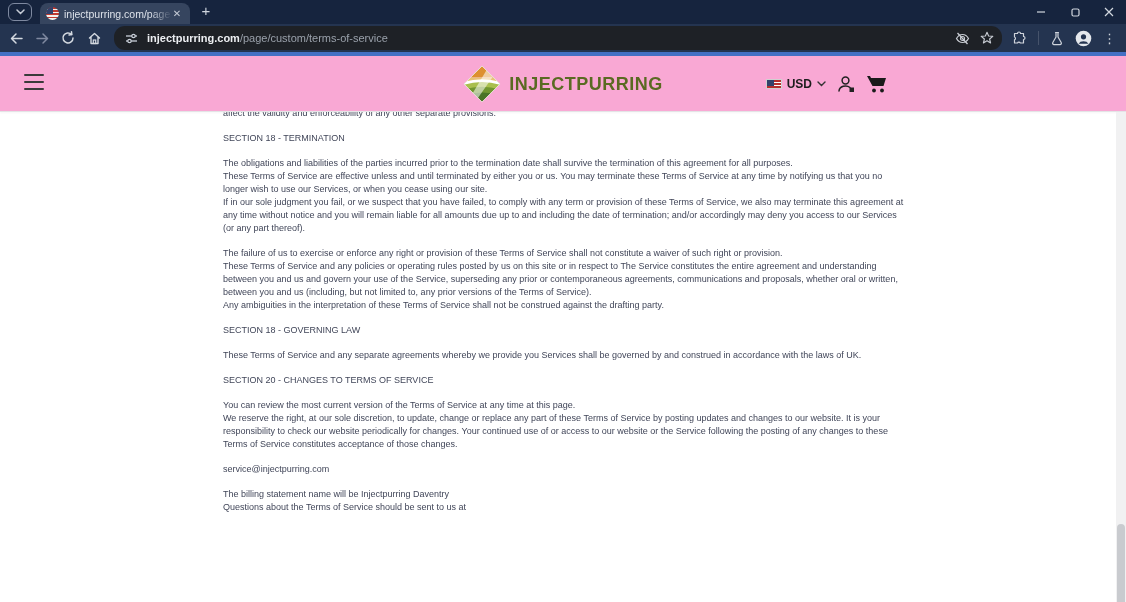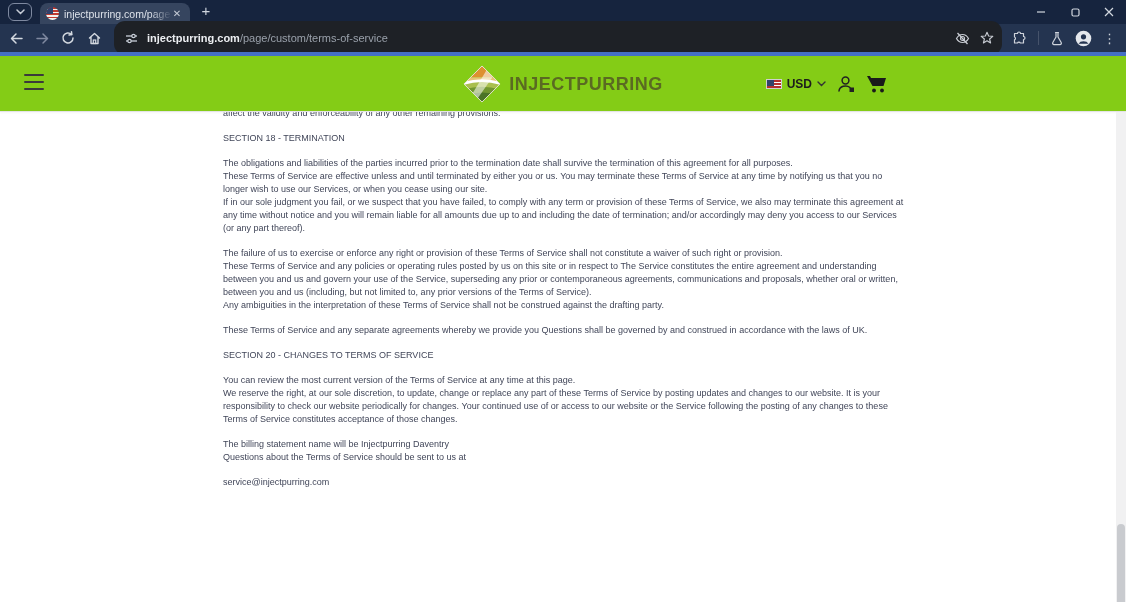--- a/index.html
+++ b/index.html
@@ -16,37 +16,37 @@
   .favicon { width:13px; height:13px; border-radius:50%; flex:0 0 13px; position:relative; overflow:hidden; background:repeating-linear-gradient(180deg,#c0392f 0 1.6px,#f5f2ee 1.6px 3.2px); }
   .favicon::after { content:""; position:absolute; left:0; top:0; width:6.5px; height:6.5px; background:#32426b; }
   .tab-close { width:14px; height:14px; color:#c6ccd6; font-size:10px; line-height:14px; text-align:center; border-radius:50%; cursor:pointer; }
   .newtab { width:20px; height:20px; margin:0 0 2px 6px; color:#cfd5de; font-size:15px; line-height:19px; text-align:center; border-radius:50%; cursor:pointer; align-self:center; }
   .win-controls { position:absolute; right:0; top:0; height:24px; display:flex; }
   .win-btn { width:34px; height:24px; display:flex; align-items:center; justify-content:center; color:#d2d7df; font-size:11px; cursor:pointer; }
 
   .toolbar { position:absolute; top:24px; left:0; right:0; height:28px; background:#243450; display:flex; align-items:center; }
   .nav-btn { width:24px; height:24px; margin-left:2px; display:flex; align-items:center; justify-content:center; border-radius:50%; cursor:pointer; }
   .nav-btn:first-child { margin-left:4px; }
-  .addressbar { flex:1; height:34px; margin:0 10px 0 8px; background:#1e2126; border-radius:11px; display:flex; align-items:center; padding:0 8px; min-width:0; cursor:text; }
+  .addressbar { flex:1; height:24px; margin:0 10px 0 8px; background:#1e2126; border-radius:11px; display:flex; align-items:center; padding:0 8px; min-width:0; cursor:text; }
   .site-info { width:18px; height:18px; border-radius:50%; display:flex; align-items:center; justify-content:center; margin-right:7px; cursor:pointer; }
   .url { font-size:11px; white-space:nowrap; overflow:hidden; flex:1; }
   .url .host { color:#eceef1; font-weight:bold; }
   .url .path { color:#9aa1ab; }
   .addr-icons { display:flex; align-items:center; gap:10px; margin-left:8px; }
   .chrome-right { display:flex; align-items:center; gap:11px; margin-right:10px; }
   .vsep { width:1px; height:14px; background:#46536b; }
   .dots { color:#cfd4dc; font-size:13px; letter-spacing:0; cursor:pointer; line-height:1; }
   .accent-line { position:absolute; top:52px; left:0; right:0; height:4px; background:#4470c4; }
 
   
   .page { position:absolute; top:56px; left:0; right:0; bottom:0; background:#fff; overflow:hidden; }
   .doc { position:absolute; top:51px; left:223px; width:681px; color:#414659; font-size:9px; line-height:13px; z-index:1; }
   .doc p { margin:0 0 12px; }
 
-  .site-header { position:absolute; top:0; left:0; right:0; height:56px; background:#84cc16; border-bottom:1px solid #e4e4e6; box-shadow:0 1px 2px rgba(0,0,0,0.04); z-index:5; display:flex; align-items:center; }
+  .site-header { position:absolute; top:0; left:0; right:0; height:56px; background:#f9a8d4; border-bottom:1px solid #e4e4e6; box-shadow:0 1px 2px rgba(0,0,0,0.04); z-index:5; display:flex; align-items:center; }
   .hamburger { position:absolute; left:24px; top:18px; width:20px; height:16px; display:flex; flex-direction:column; justify-content:space-between; cursor:pointer; }
   .hamburger span { display:block; height:1.8px; background:#3a3a3a; border-radius:1px; }
   .brand { position:absolute; left:0; right:0; top:0; height:56px; display:flex; align-items:center; justify-content:center; gap:8px; cursor:pointer; }
   .brand-name { font-size:18px; font-weight:bold; color:#5a6a22; letter-spacing:0.5px; }
   .header-right { position:absolute; right:238px; top:0; height:56px; display:flex; align-items:center; gap:10px; }
   .currency { display:flex; align-items:center; gap:5px; cursor:pointer; }
   .flag { width:16px; height:10px; position:relative; overflow:hidden; background:repeating-linear-gradient(180deg,#b5302f 0 1.5px,#fff 1.5px 3px); border:0.5px solid #d0d0d0; }
   .flag::after { content:""; position:absolute; left:0; top:0; width:7px; height:5.5px; background:#32426b; }
   .currency-code { font-size:12px; color:#1c1c1c; font-weight:bold; }
   .icon-btn { cursor:pointer; display:flex; align-items:center; }
@@ -162,29 +162,30 @@
           </svg>
       </span>
       <span class="dots">⋮</span>
     </div>
   </div>
   <div class="accent-line"></div>
 
   <div class="page">
 
     <div class="doc" id="doc">
-        <p>affect the validity and enforceability of any other remaining provisions.</p>
+        <p>affect the validity and enforceability of any other separate provisions.</p>
         <p>SECTION 18 - TERMINATION</p>
         <p>The obligations and liabilities of the parties incurred prior to the termination date shall survive the termination of this agreement for all purposes.<br>These Terms of Service are effective unless and until terminated by either you or us. You may terminate these Terms of Service at any time by notifying us that you no longer wish to use our Services, or when you cease using our site.<br>If in our sole judgment you fail, or we suspect that you have failed, to comply with any term or provision of these Terms of Service, we also may terminate this agreement at any time without notice and you will remain liable for all amounts due up to and including the date of termination; and/or accordingly may deny you access to our Services (or any part thereof).</p>
         <p>The failure of us to exercise or enforce any right or provision of these Terms of Service shall not constitute a waiver of such right or provision.<br>These Terms of Service and any policies or operating rules posted by us on this site or in respect to The Service constitutes the entire agreement and understanding between you and us and govern your use of the Service, superseding any prior or contemporaneous agreements, communications and proposals, whether oral or written, between you and us (including, but not limited to, any prior versions of the Terms of Service).<br>Any ambiguities in the interpretation of these Terms of Service shall not be construed against the drafting party.</p>
-        <p>These Terms of Service and any separate agreements whereby we provide you Questions shall be governed by and construed in accordance with the laws of UK.</p>
+        <p>SECTION 18 - GOVERNING LAW</p>
+        <p>These Terms of Service and any separate agreements whereby we provide you Services shall be governed by and construed in accordance with the laws of UK.</p>
         <p>SECTION 20 - CHANGES TO TERMS OF SERVICE</p>
         <p>You can review the most current version of the Terms of Service at any time at this page.<br>We reserve the right, at our sole discretion, to update, change or replace any part of these Terms of Service by posting updates and changes to our website. It is your responsibility to check our website periodically for changes. Your continued use of or access to our website or the Service following the posting of any changes to these Terms of Service constitutes acceptance of those changes.</p>
+        <p>service@injectpurring.com</p>
         <p>The billing statement name will be Injectpurring Daventry<br>Questions about the Terms of Service should be sent to us at</p>
-        <p>service@injectpurring.com</p>
       </div>
 
     <div class="site-header">
       <div class="hamburger">
           <span></span>
           <span></span>
           <span></span>
         </div>
       <div class="brand">
         <svg width="38" height="38" viewBox="0 0 40 40">

